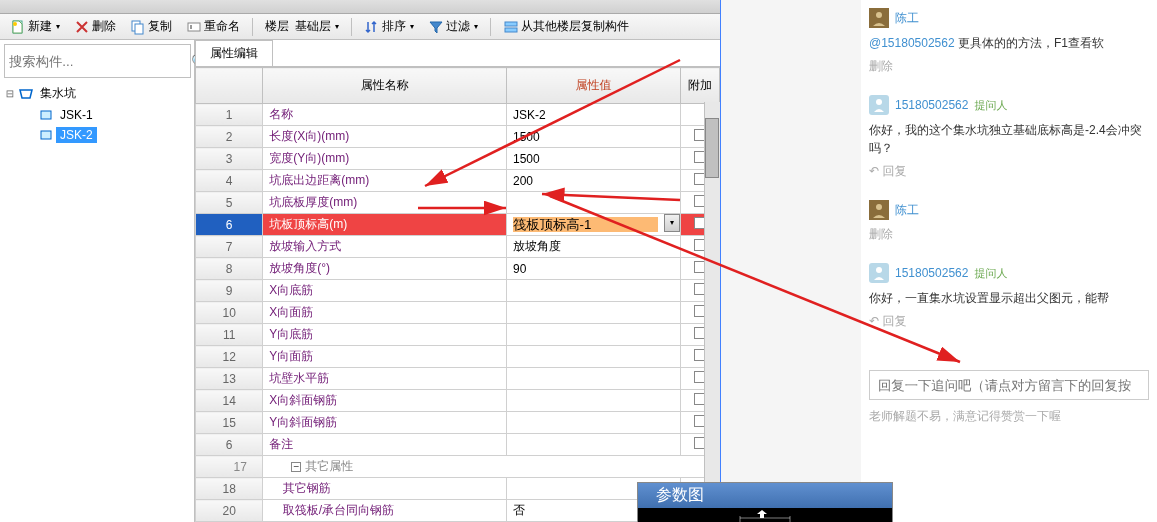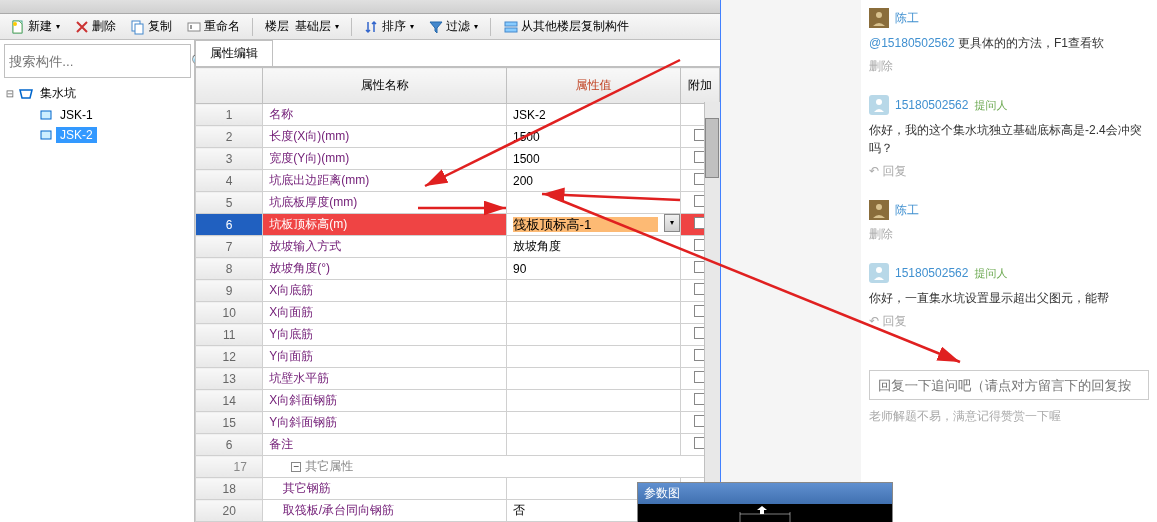--- a/index.html
+++ b/index.html
@@ -47,21 +47,21 @@
     .prop-table tr.selected .row-num { background: #2060c0; color: #fff; }
     .value-edit-cell { background: #fff !important; color: #000 !important; position: relative; }
     .value-edit { width: calc(100% - 16px); border: none; background: #fdba74; color: #000; padding: 0; outline: none; }
     .dropdown-btn { position: absolute; right: 0; top: 0; width: 16px; height: 18px; background: linear-gradient(#f0f0f0, #d0d0d0); border: 1px solid #888; font-size: 8px; text-align: center; line-height: 16px; cursor: pointer; }
     .checkbox-box { width: 12px; height: 12px; border: 1px solid #888; display: inline-block; background: #fff; }
     .category-row td { color: #888 !important; padding-left: 28px; }
     .category-row .row-num { background: linear-gradient(#f8f8f8, #e8e8e8); }
     .expand-box { width: 10px; height: 10px; border: 1px solid #888; display: inline-flex; align-items: center; justify-content: center; font-size: 10px; margin-right: 4px; background:#fff; color:#333; line-height: 8px;}
     
     .param-preview { position: absolute; left: 442px; top: 442px; width: 256px; height: 80px; background: #000; border: 1px solid #888; }
-    .param-title { background: linear-gradient(#6090d0, #4070b0); color: #fff; padding: 2px 6px; font-size: 12px; }
+    .param-title { background: linear-gradient(#6090d0, #4070b0); color: #fff; padding: 2px 18px; font-size: 16px; }
     .param-svg { width: 100%; height: calc(100% - 18px); }
     
     .scrollbar-v { width: 16px; background: #e8e8e8; border-left: 1px solid #c0c0c0; position: absolute; right: 0; top: 62px; bottom: 0; }
     .scroll-thumb { background: #c0c0c0; border: 1px solid #888; width: 14px; height: 60px; margin: 16px 0 0 0; }
     
     .right-panel { flex: 1; border-left: 1px solid #4080ff; background: #fff; display: flex; }
     .grey-strip { width: 140px; background: #f5f5f5; }
     .chat-panel { flex: 1; padding: 8px; overflow: hidden; }
     .chat-item { margin-bottom: 20px; }
     .chat-header { display: flex; align-items: center; gap: 6px; margin-bottom: 6px; }

